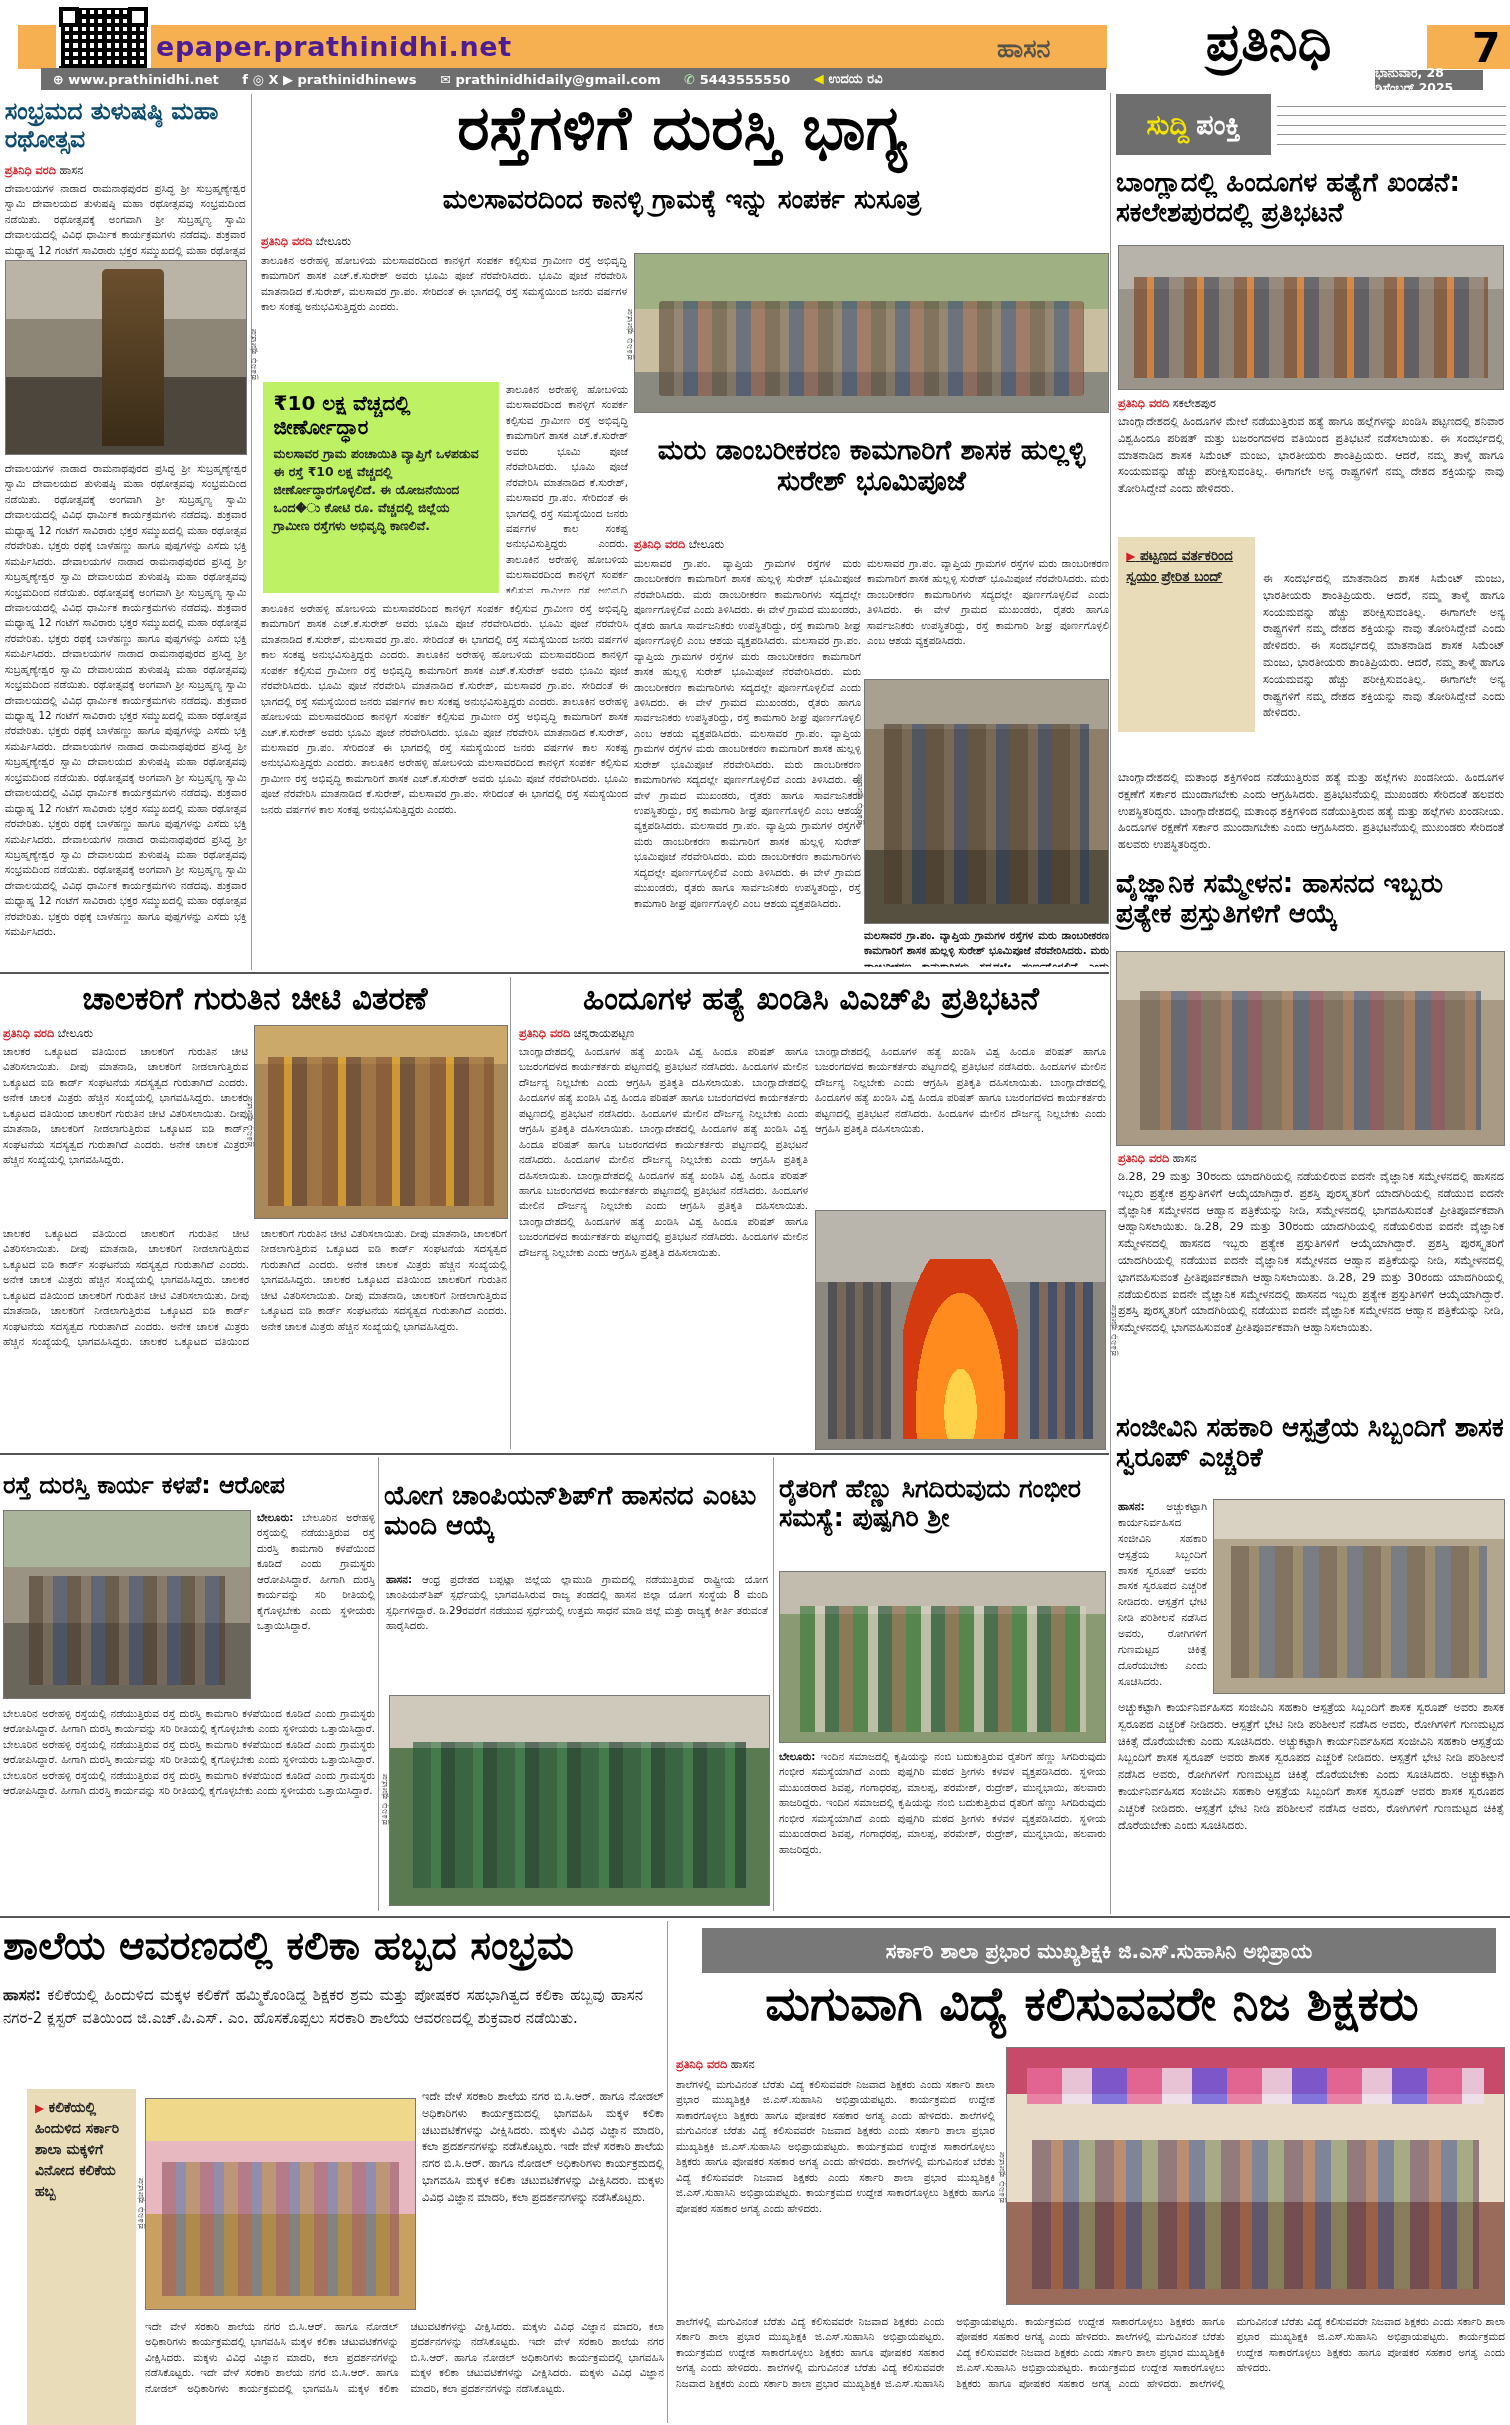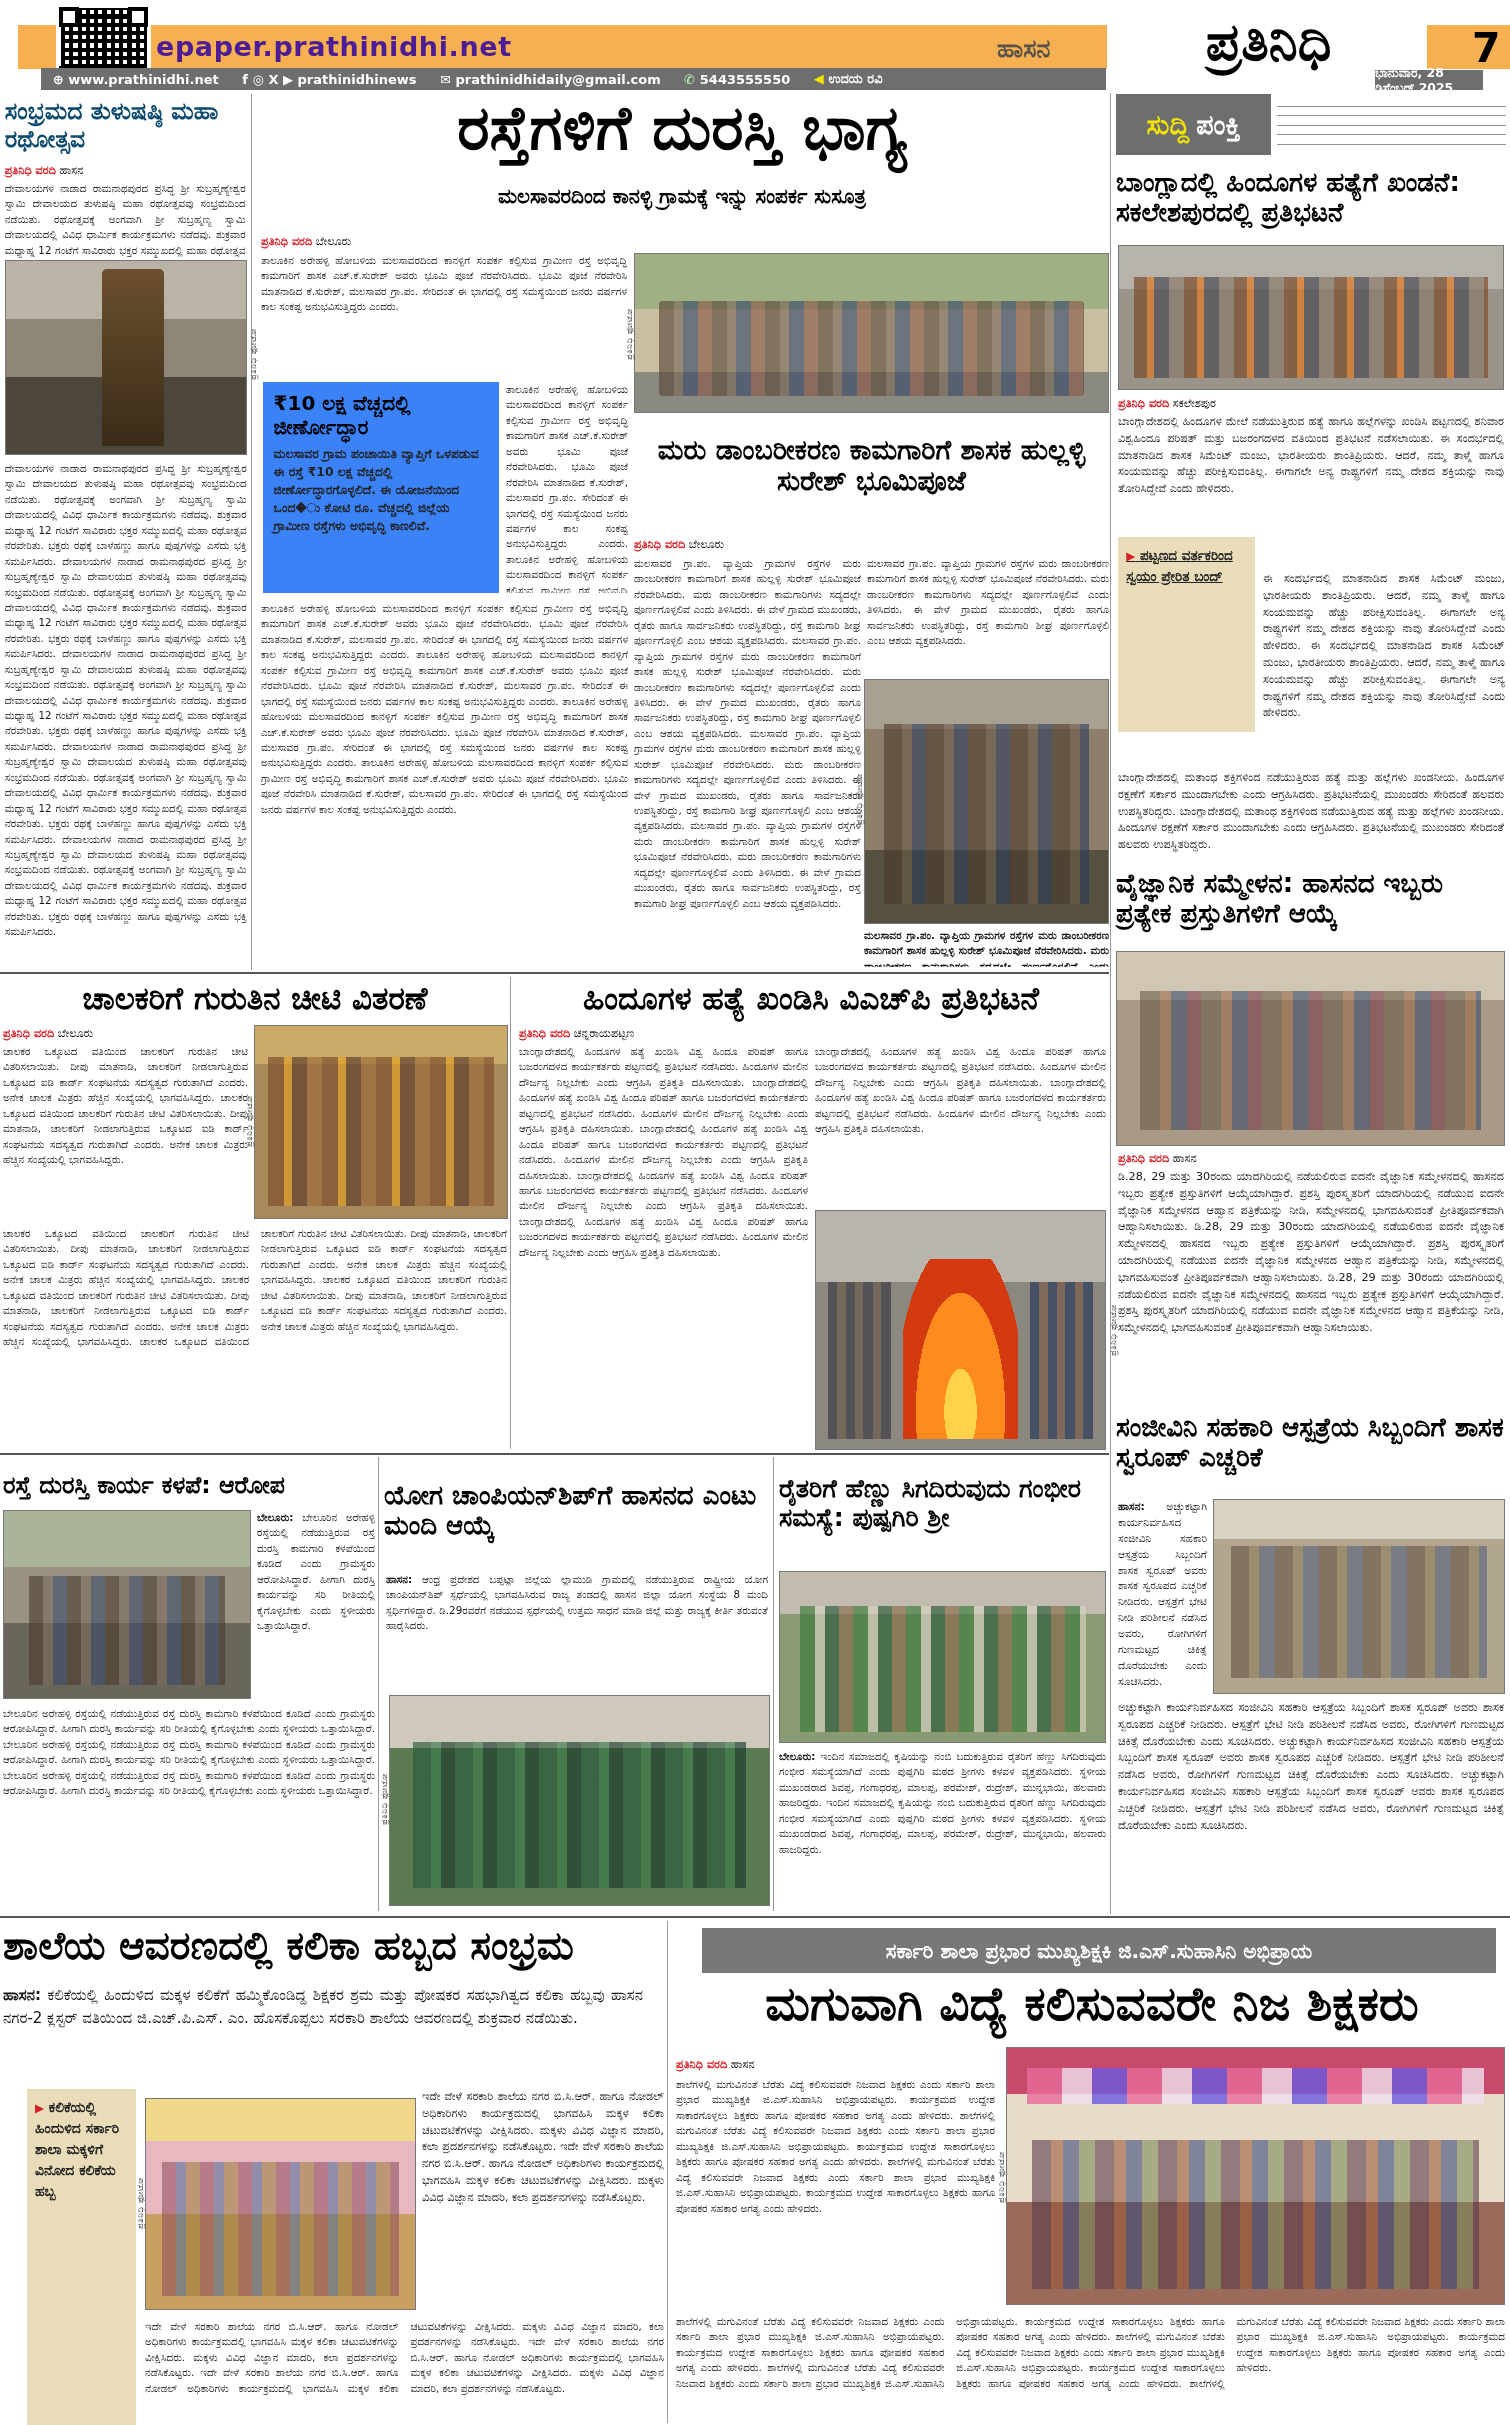--- a/index.html
+++ b/index.html
@@ -17,35 +17,35 @@
   .qr{background:#fff;border:1.2px solid #fff;overflow:hidden;}
   .qr .inner{position:absolute;inset:3.5px;background:
      repeating-linear-gradient(0deg,#000 0 4.1px,transparent 4.1px 8.3px),
      repeating-linear-gradient(90deg,#000 0 4.1px,#fff 4.1px 8.3px);}
   .qr .eye{position:absolute;width:20px;height:20px;border:4.7px solid #000;background:#fff;box-sizing:border-box;}
   
   .rule-v{background:#9a9a9a;width:1.2px;}
   .rule-h{background:#555;height:1.8px;}
   
   .h-main{font-weight:bold;font-size:61px;line-height:1.05;text-align:center;color:#000;}
-  .h-sub{font-weight:bold;font-size:20px;text-align:center;color:#000;}
+  .h-sub{font-weight:bold;font-size:26px;text-align:center;color:#000;}
   .h-sec{font-weight:bold;font-size:27px;line-height:1.15;text-align:center;color:#000;}
   .h-left{font-weight:bold;font-size:23.6px;line-height:1.2;color:#0c4a6e;}
   .h-mid{font-weight:bold;font-size:26px;line-height:1.15;text-align:left;color:#000;}
   .h-big{font-weight:bold;font-size:39px;line-height:1.1;color:#000;}
   .h-huge{font-weight:bold;font-size:47px;line-height:1.1;text-align:center;color:#000;}
   
   .byl{font-size:11.2px;color:#000;}
   .byl b{color:#d42027;font-weight:bold;}
   .bt{font-size:10.3px;line-height:1.5;text-align:justify;color:#141414;overflow:hidden;}
   .cols2{column-count:2;column-gap:11.8px;}
   .cols3{column-count:3;column-gap:11.8px;}
   .photo{border:0.6px solid #777;box-sizing:border-box;}
   .vcredit{writing-mode:vertical-rl;transform:rotate(180deg);font-size:8.3px;color:#333;letter-spacing:0.6px;text-align:center;}
-  .tanbox{background:#3b82f6;box-sizing:border-box;padding:9.4px 10.6px;overflow:hidden;}
+  .tanbox{background:#bef264;box-sizing:border-box;padding:9.4px 10.6px;overflow:hidden;}
   .boxtitle{font-weight:bold;font-size:20px;line-height:1.2;color:#000;}
   .boxbody{font-size:12.4px;line-height:1.45;font-weight:bold;color:#222;margin-top:5.9px;}
   .pullbox{background:#e9dcb8;box-sizing:border-box;padding:8.3px;overflow:hidden;font-weight:bold;font-size:13.6px;line-height:1.5;color:#222;}
   .pullbox .arr{color:#d42027;font-size:11.8px;}
   .suddihead{background:#6e6e6e;display:flex;align-items:center;justify-content:center;font-weight:bold;font-size:27px;}
   .suddihead .y{color:#f2e400;}
   .suddihead .w{color:#fff;margin-left:7px;}
   .dots{background:repeating-linear-gradient(0deg,transparent 0 8.3px,#888 8.3px 9.4px);opacity:.9;}
   .strap{background:#787878;color:#fff;font-weight:bold;font-size:20px;display:flex;align-items:center;justify-content:center;}
   .lead{font-weight:bold;}

